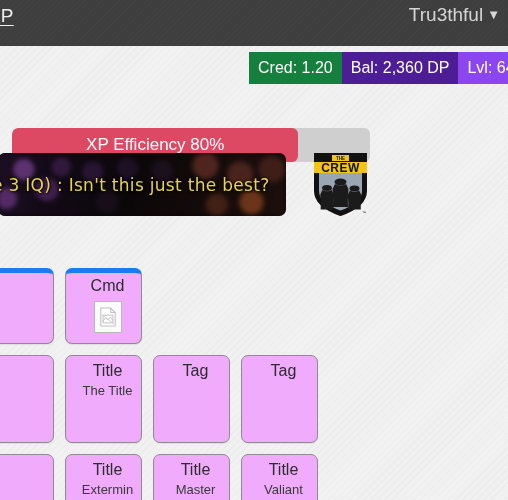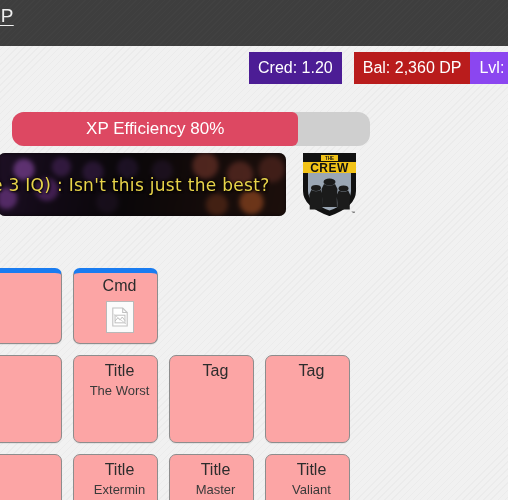--- a/index.html
+++ b/index.html
@@ -82,33 +82,33 @@
   .badge {
     display: flex;
     align-items: center;
     justify-content: center;
     padding: 0 9px;
     color: #ffffff;
     font-size: 16px;
     height: 32px;
     box-sizing: border-box;
   }
-  .badge.cred { background: #4c1d95; }
-  .badge.bal  { background: #b91c1c; margin-left: 12px; }
+  .badge.cred { background: #15803d; }
+  .badge.bal  { background: #4c1d95; }
   .badge.lvl  { background: #8b46f0; }
 
   
   .xp-wrap {
     position: absolute;
     left: 12px;
-    top: 112px;
+    top: 128px;
     width: 358px;
     height: 34px;
     background: #cfcfcf;
-    border-radius: 12px;
+    border-radius: 6px;
     overflow: hidden;
   }
   .xp-fill {
     position: absolute;
     left: 0; top: 0; bottom: 0;
     width: 80%;
     background: #dd4862;
     border-radius: 6px;
     display: flex;
     align-items: center;
@@ -160,43 +160,43 @@
     font-size: 17px;
     color: #e8d44a;
     white-space: nowrap;
     text-shadow: 0 0 3px rgba(0,0,0,0.9), 1px 1px 2px rgba(0,0,0,0.8);
     letter-spacing: 0.3px;
   }
 
   
   .emblem {
     position: absolute;
-    left: 301px;
+    left: 312px;
     top: 151px;
     width: 57px;
     height: 67px;
   }
 
   
   .grid {
     position: absolute;
     left: -23px;
     top: 268px;
     width: 560px;
   }
   .row {
     display: flex;
     gap: 11px;
     margin-bottom: 11px;
   }
   .card {
-    width: 85px;
+    width: 77px;
     min-height: 74px;
     box-sizing: border-box;
-    background: #fca5a5;
+    background: #f0abfc;
     border: 1px solid #8d8d8d;
     border-radius: 7px;
     display: flex;
     flex-direction: column;
     align-items: center;
     padding-top: 7px;
     box-shadow: 0 1px 1px rgba(0,0,0,0.07);
     padding-left: 8px;
   }
   .card.accent {
@@ -233,20 +233,23 @@
     justify-content: center;
   }
 </style>
 </head>
 <body>
 
 <div id="page"></div>
 
 <div class="topbar">
   <a class="nav-left" href="#">XP</a>
+  <div class="nav-user">
+    <span>Tru3thful</span><span class="caret">▼</span>
+  </div>
 </div>
 
 <div class="badges">
   <div class="badge cred">Cred: 1.20</div>
   <div class="badge bal">Bal: 2,360 DP</div>
   <div class="badge lvl">Lvl: 64</div>
 </div>
 
 <div class="xp-wrap">
   <div class="xp-fill" style="width: 80%;">
@@ -298,21 +301,21 @@
       </div>
     </div>
   </div>
 
   <div class="row">
     <div class="card tall">
       <div class="card-title"></div>
     </div>
     <div class="card tall">
       <div class="card-title">Title</div>
-      <div class="card-sub">The Worst</div>
+      <div class="card-sub">The Title</div>
     </div>
     <div class="card tall">
       <div class="card-title">Tag</div>
     </div>
     <div class="card tall">
       <div class="card-title">Tag</div>
     </div>
   </div>
 
   <div class="row">

